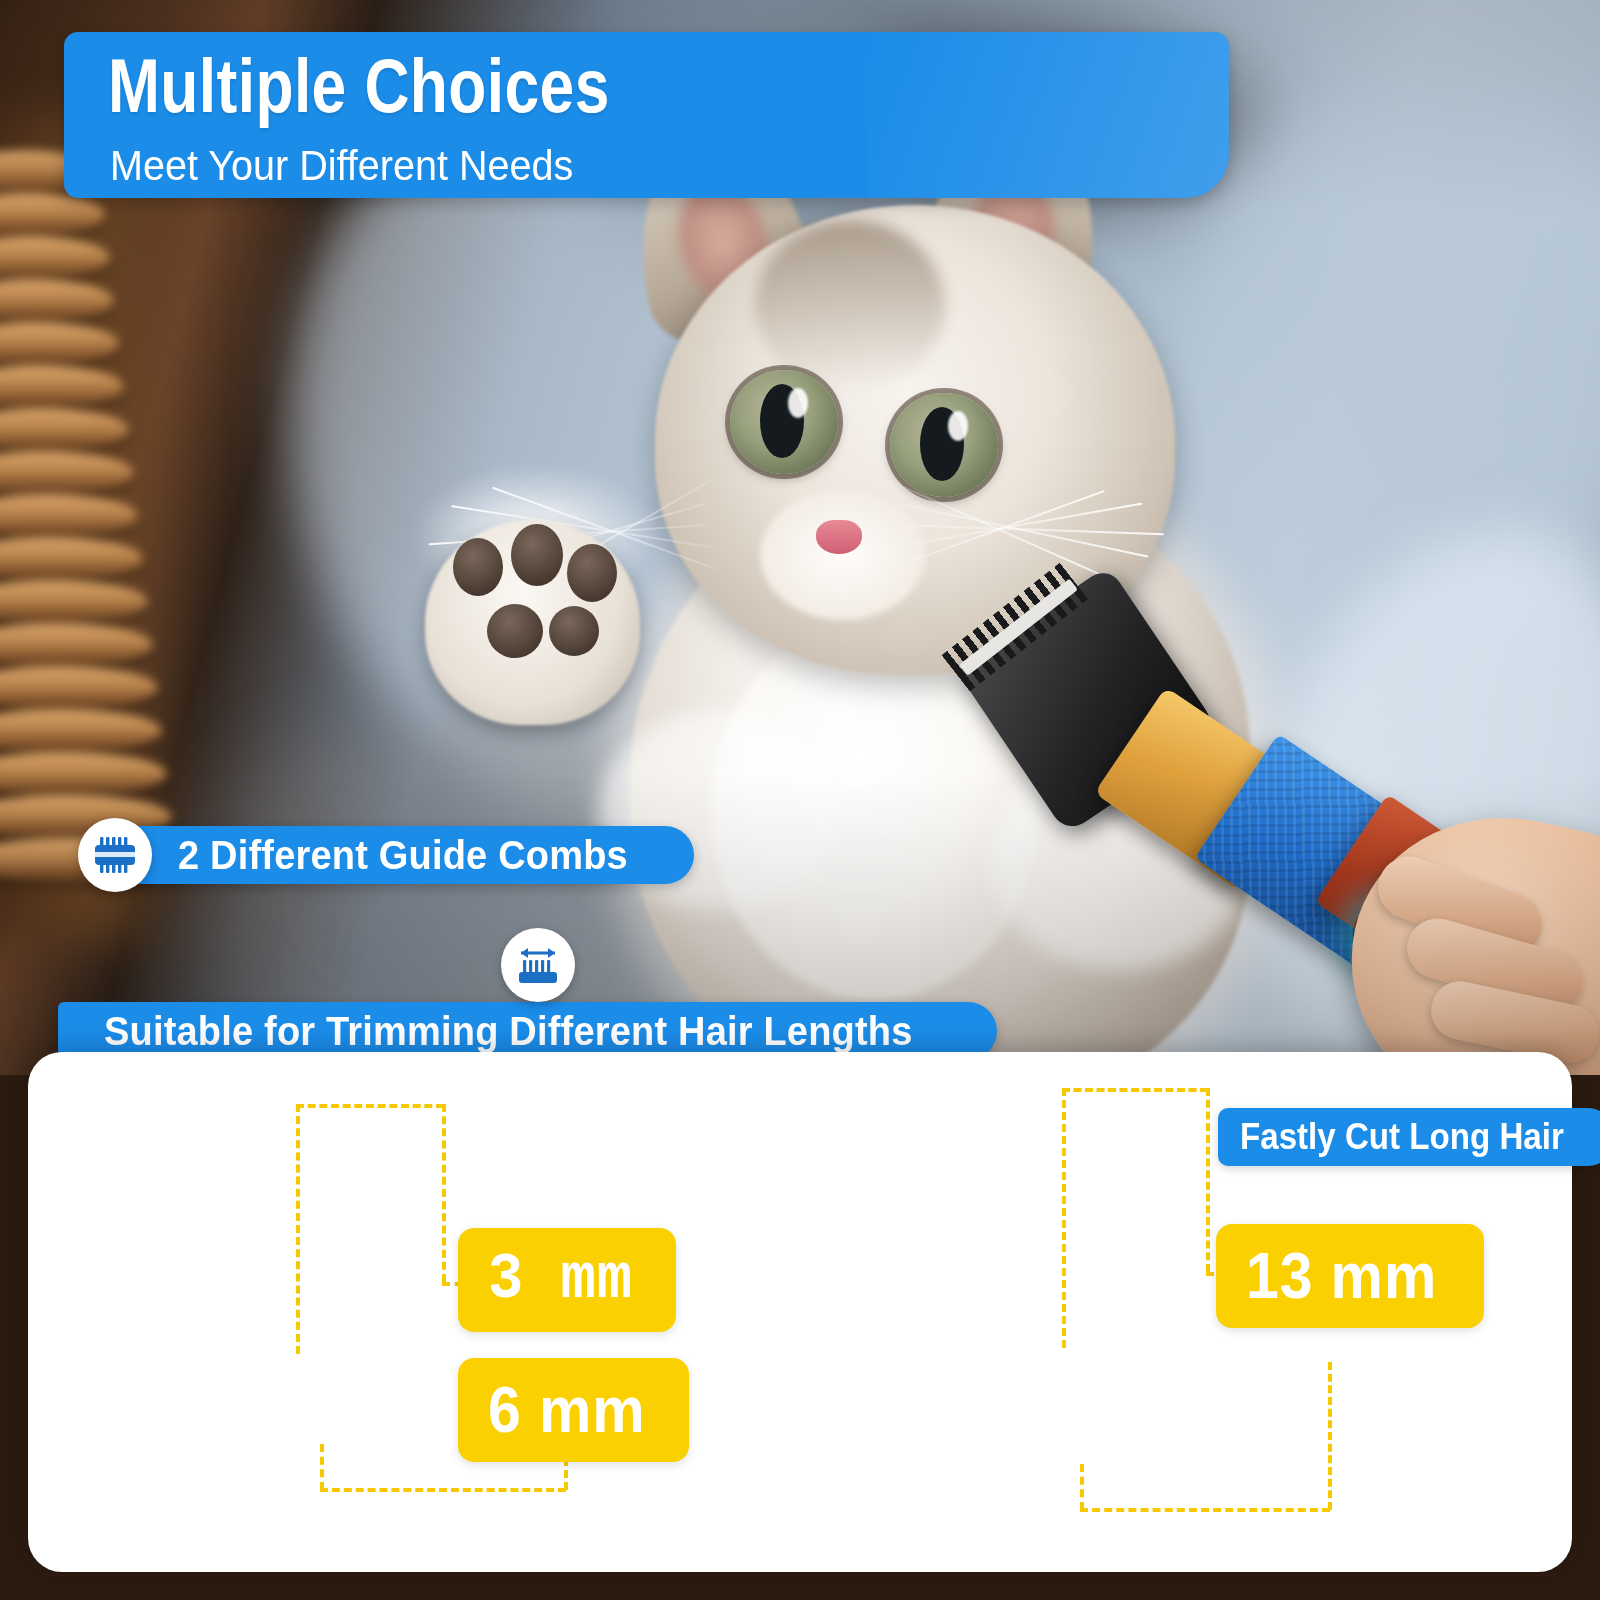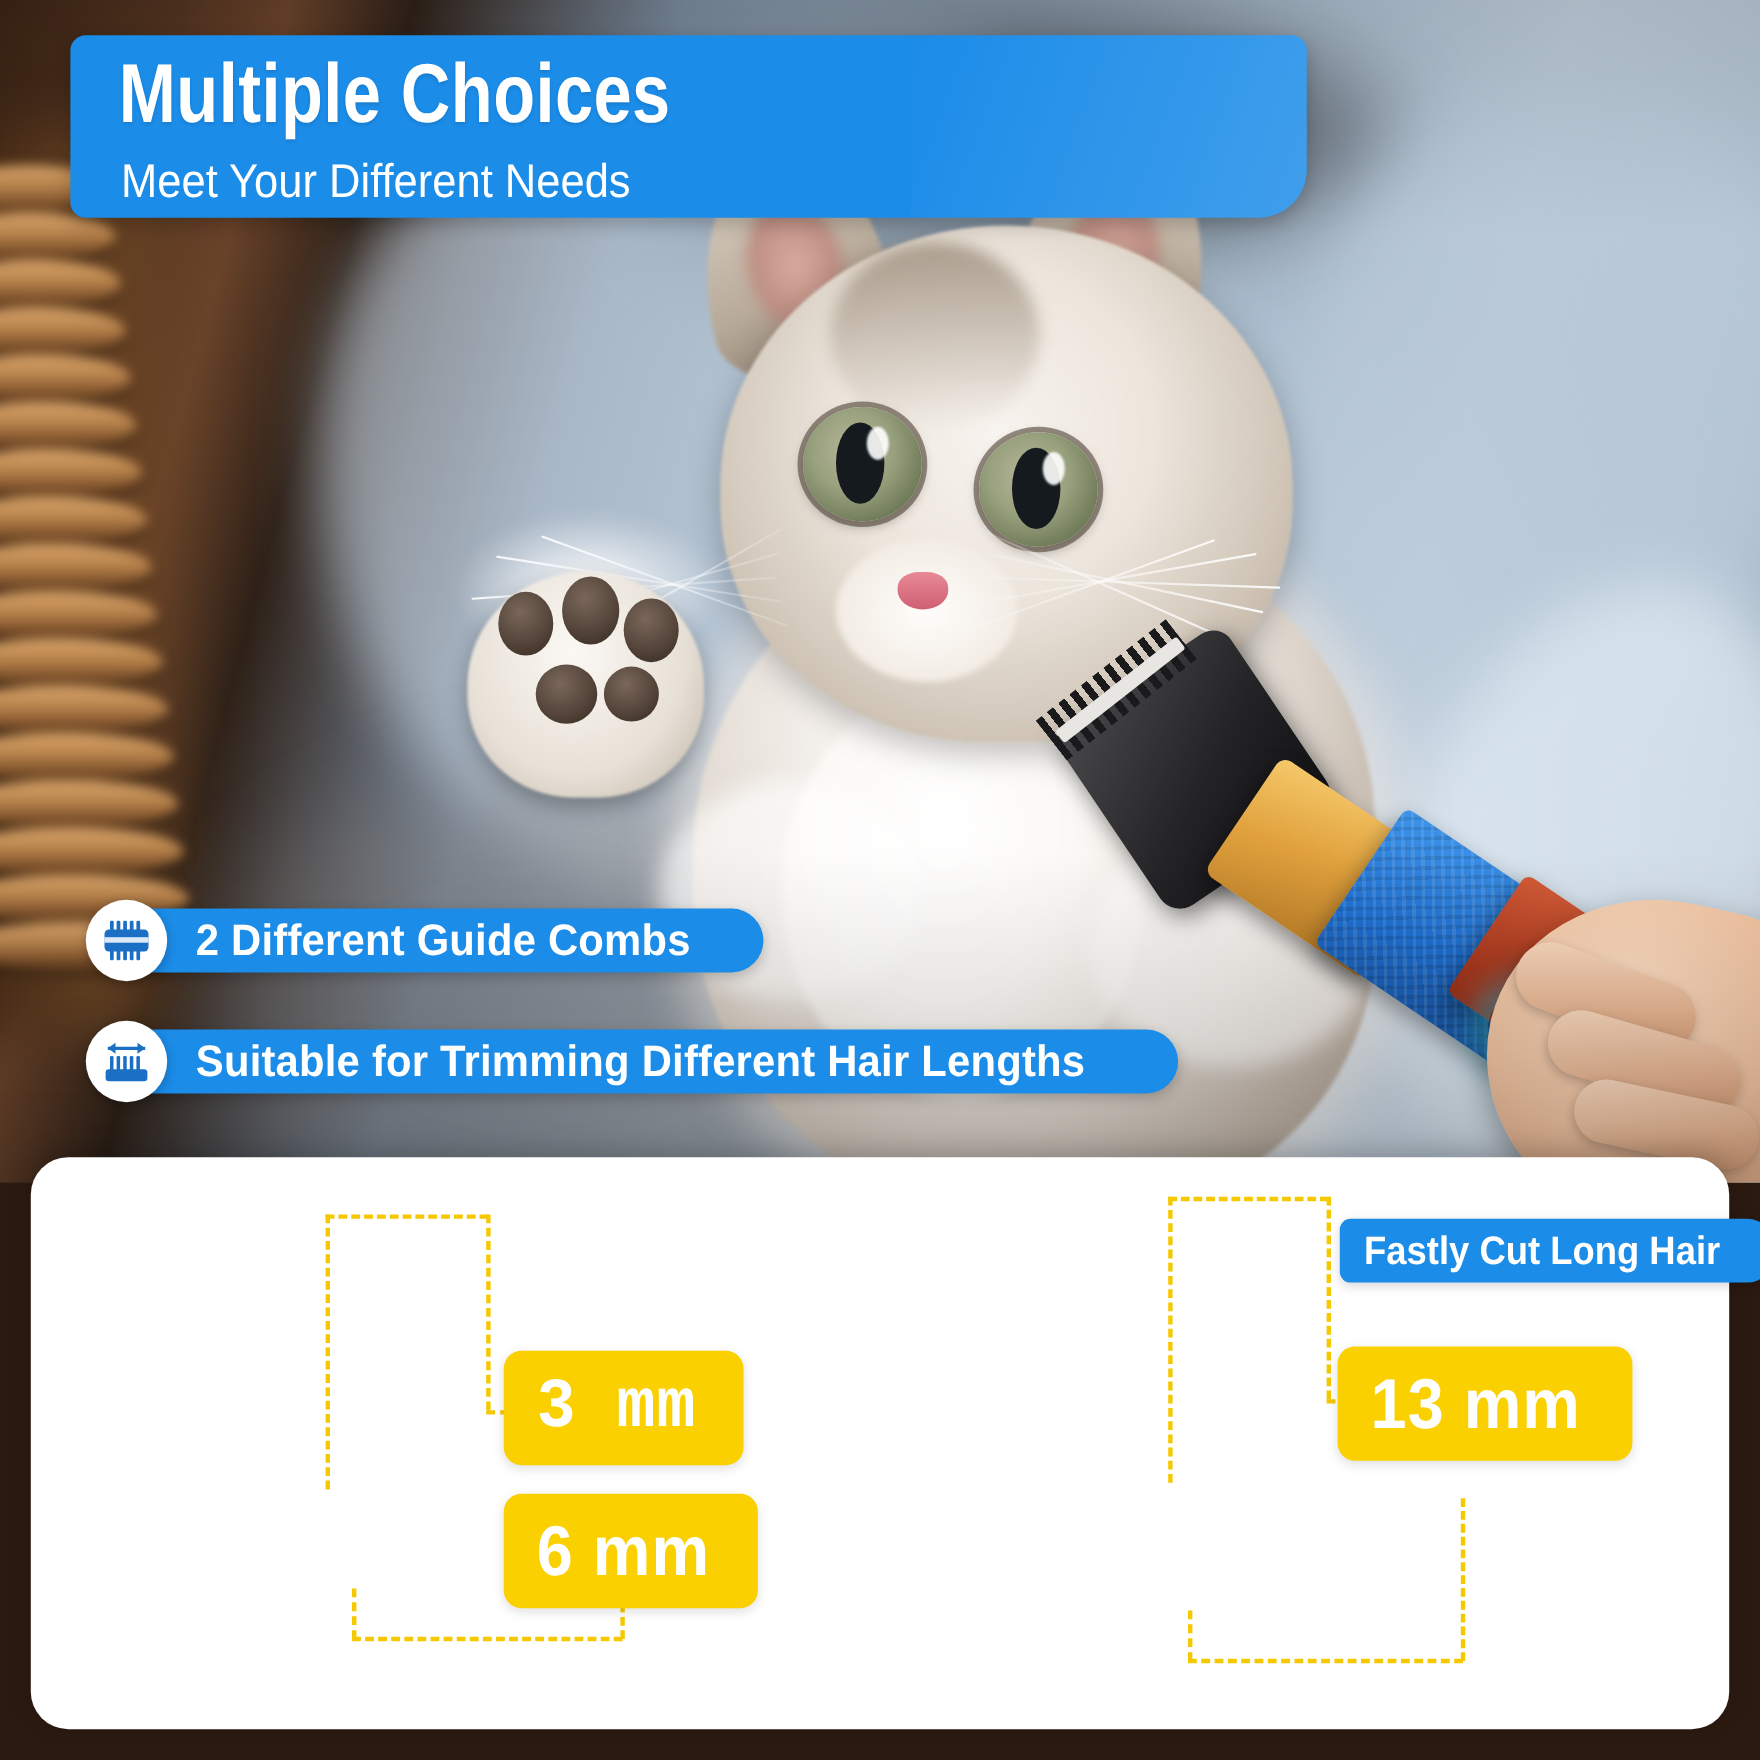--- a/index.html
+++ b/index.html
@@ -98,39 +98,39 @@
     background:radial-gradient(circle,#bff4f6 0%,#49d6e4 45%,rgba(40,190,210,0) 72%);
     box-shadow:0 0 30px 12px rgba(60,200,225,.6);}
   .hand{position:absolute;left:375px;top:235px;width:330px;height:300px;transform:rotate(12deg);
     background:radial-gradient(ellipse at 35% 30%,#fbdcc2 0%,#f0c3a1 45%,#d9a37f 78%,#bb8260 100%);
     border-radius:48% 40% 44% 52%;box-shadow:0 10px 26px rgba(0,0,0,.3);}
   .finger{position:absolute;border-radius:46px;background:linear-gradient(160deg,#fbdcc2,#e8b794 60%,#cf9772);
     box-shadow:0 4px 10px rgba(0,0,0,.22);}
 
   
   .banner{position:absolute;left:64px;top:32px;width:1124px;height:166px;background:#1b8ce8;
-    border-radius:14px 14px 44px 14px;box-shadow:0 6px 16px rgba(0,0,0,.2);}
+    border-radius:14px 14px 44px 14px;box-shadow:0 6px 16px rgba(0,0,0,.2);padding-left:41px;}
   .banner .sheen{position:absolute;right:0;top:0;width:360px;height:166px;border-radius:0 14px 44px 0;
     background:linear-gradient(110deg,rgba(255,255,255,0),rgba(255,255,255,.16));}
   .banner h1{position:absolute;left:44px;top:16px;margin:0;color:#fff;font-size:76px;line-height:1;
     font-weight:700;letter-spacing:.5px;transform:scaleX(.82);transform-origin:left top;
     font-family:"Liberation Sans","DejaVu Sans",sans-serif;text-shadow:0 2px 4px rgba(0,0,0,.12);}
   .banner h2{position:absolute;left:46px;top:112px;margin:0;color:#fff;font-size:43px;line-height:1;
     font-weight:400;transform:scaleX(.92);transform-origin:left top;}
 
   
   .feat{position:absolute;display:flex;align-items:center;}
   .feat .badge{position:relative;width:74px;height:74px;border-radius:50%;background:#fff;z-index:3;
     display:flex;align-items:center;justify-content:center;box-shadow:0 3px 10px rgba(0,0,0,.25);}
   .feat .pill{position:relative;margin-left:-20px;height:58px;background:#1b8ce8;border-radius:6px 29px 29px 6px;
     display:flex;align-items:center;padding:0 42px 0 46px;box-shadow:0 4px 12px rgba(0,0,0,.22);}
   .feat .pill span{color:#fff;font-size:40px;font-weight:700;white-space:nowrap;letter-spacing:.2px;
     transform:scaleX(.95);transform-origin:left center;}
   #feat1{left:78px;top:818px;}
-  #feat2{left:78px;top:928px;}
+  #feat2{left:78px;top:928px;flex-direction:column;}
 
   
   .bottom{position:absolute;left:28px;top:1052px;width:1544px;height:520px;background:#fff;border-radius:34px;
     box-shadow:0 -6px 22px rgba(0,0,0,.18);}
 
   
   .bluetag{position:absolute;background:#1b8ce8;border-radius:10px 26px 26px 10px;height:58px;
     display:flex;align-items:center;padding:0 22px;box-shadow:0 3px 10px rgba(0,0,0,.16);}
   .bluetag span{color:#fff;font-size:36px;font-weight:700;white-space:nowrap;transform:scaleX(.92);transform-origin:left center;}
   .ytag{position:absolute;background:#fbd000;border-radius:16px;height:104px;display:flex;align-items:center;

